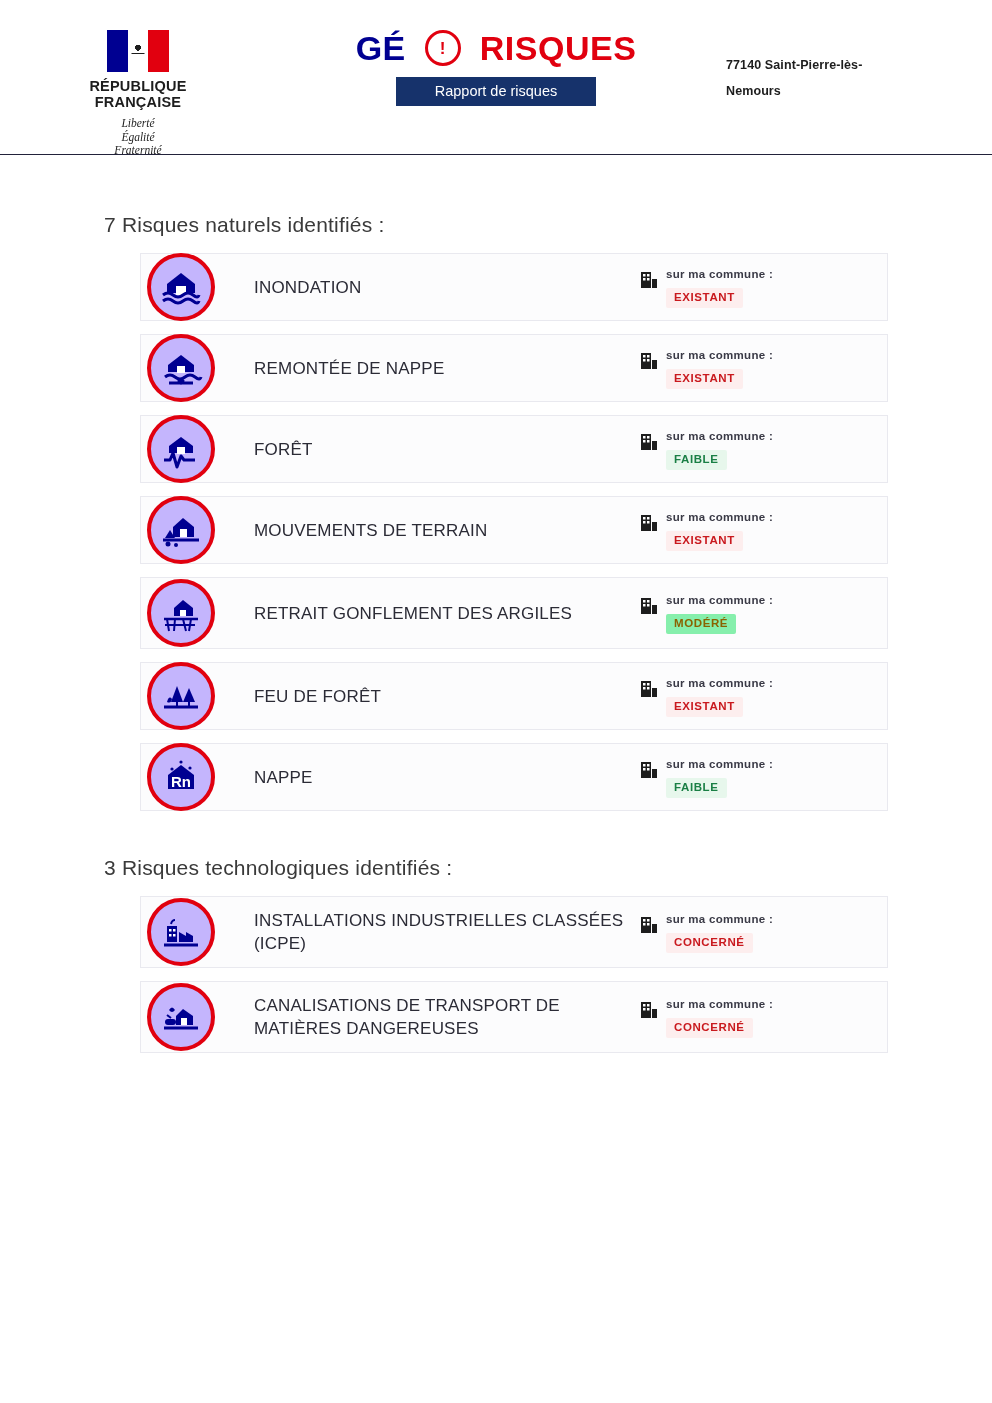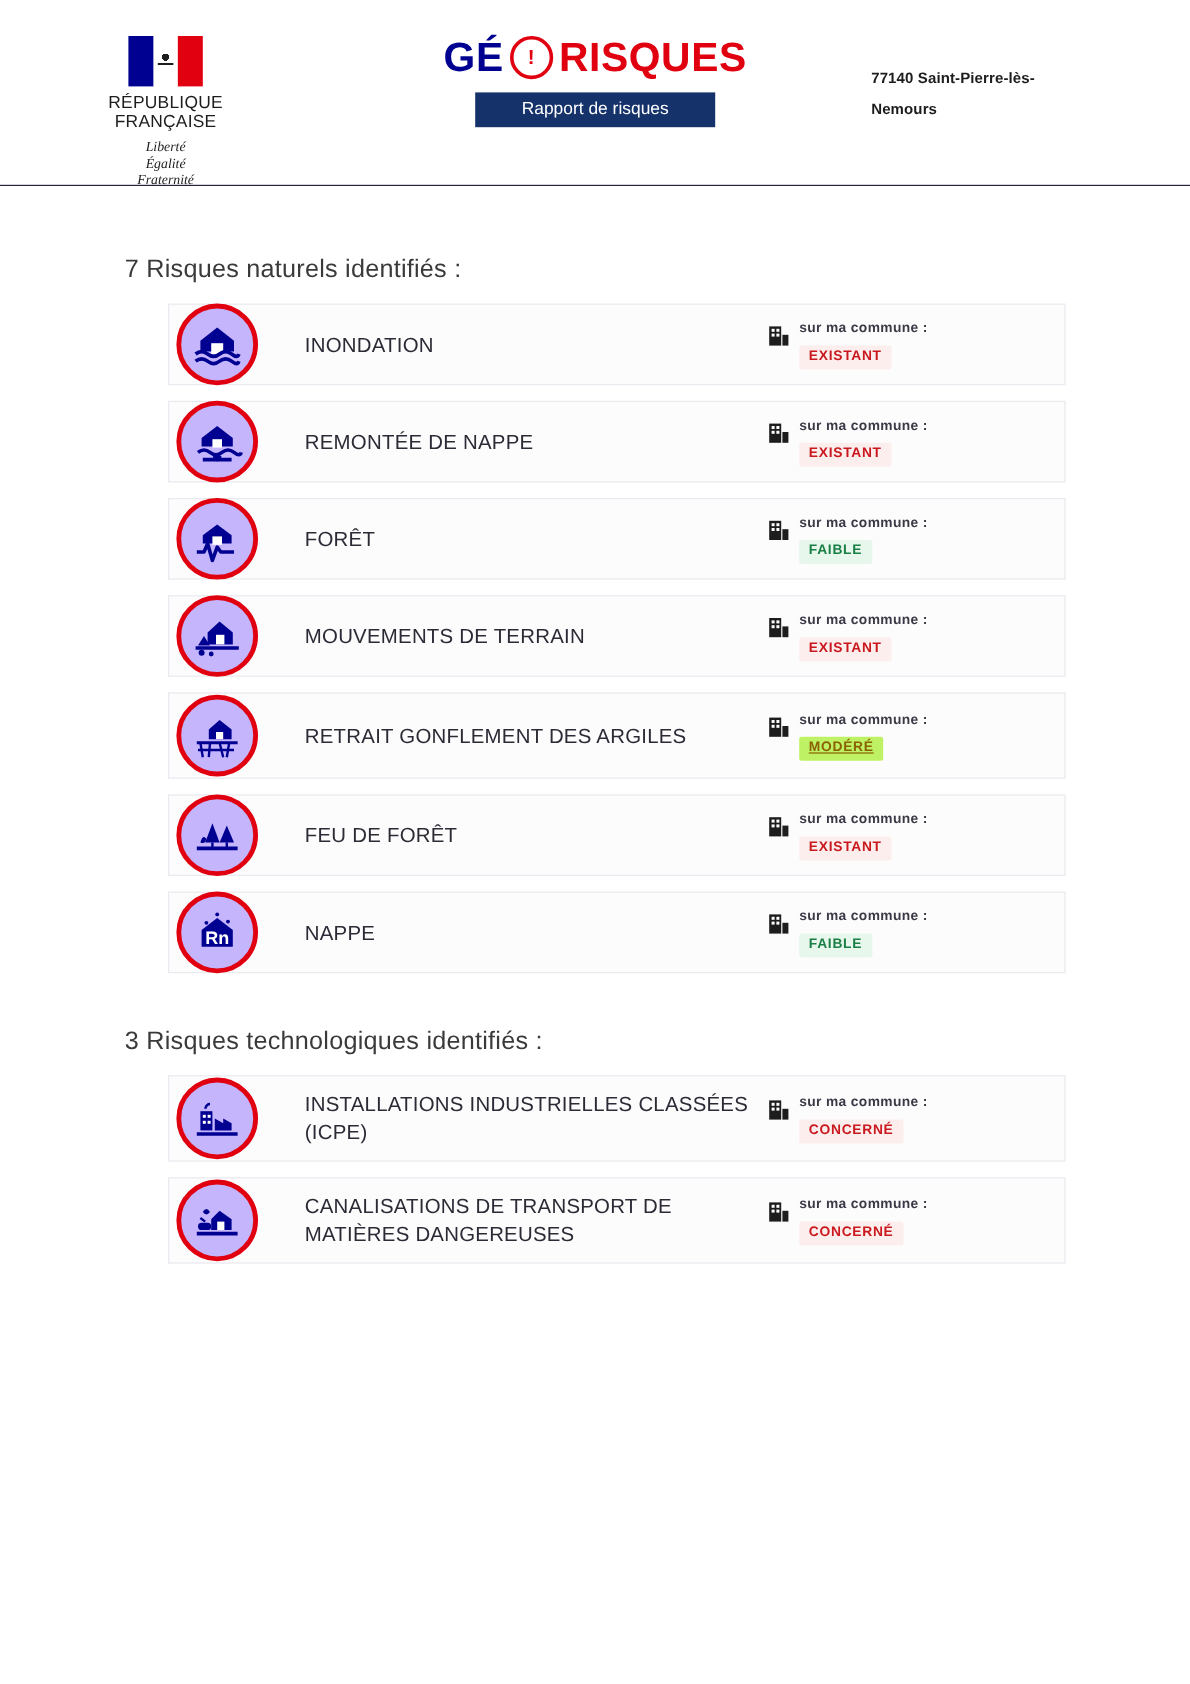--- a/index.html
+++ b/index.html
@@ -48,21 +48,21 @@
     top: 50%;
     transform: translate(-50%, -50%);
     width: 13px;
     height: 22px;
     background:
       radial-gradient(circle at 50% 35%, #1d1d1d 0 3px, transparent 3px),
       linear-gradient(to bottom, transparent 0 58%, #1d1d1d 58% 64%, transparent 64%);
   }
   .rf-line1 {
     font-size: 14.5px;
-    font-weight: 400;
+    font-weight: 700;
     letter-spacing: 0.2px;
     line-height: 16px;
     color: #1d1d1d;
     text-transform: uppercase;
   }
   .rf-devise {
     margin-top: 7px;
     font-family: "Liberation Serif", serif;
     font-style: italic;
     font-size: 11.5px;
@@ -80,21 +80,21 @@
     pointer-events: none;
   }
   .brand-title {
     font-size: 34px;
     font-weight: 700;
     letter-spacing: 0.5px;
     line-height: 40px;
     display: inline-flex;
     align-items: center;
     justify-content: center;
-    gap: 2px;
+    gap: 16px;
   }
   .brand-ge { color: #000091; }
   .brand-risques { color: #e1000f; }
   .brand-mark {
     display: inline-block;
     width: 30px;
     height: 30px;
     border: 3px solid #e1000f;
     border-radius: 50%;
     position: relative;
@@ -222,21 +222,21 @@
   .badge {
     display: inline-block;
     font-size: 11.5px;
     font-weight: 700;
     letter-spacing: 0.6px;
     padding: 4px 8px;
     border-radius: 2px;
   }
   .badge.red { color: #c9191e; background: #fdeeee; }
   .badge.green { color: #1a7f45; background: #e7f7ec; }
-  .badge.orange { color: #8a6200; background: #bef264; text-decoration: underline; }
+  .badge.orange { color: #8a6200; background: #86efac; }
 </style>
 </head>
 <body>
 
 <div class="page-header">
 
   <div class="marianne">
     <div class="flag">
       <div class="band blue"></div>
       <div class="band white"></div>

